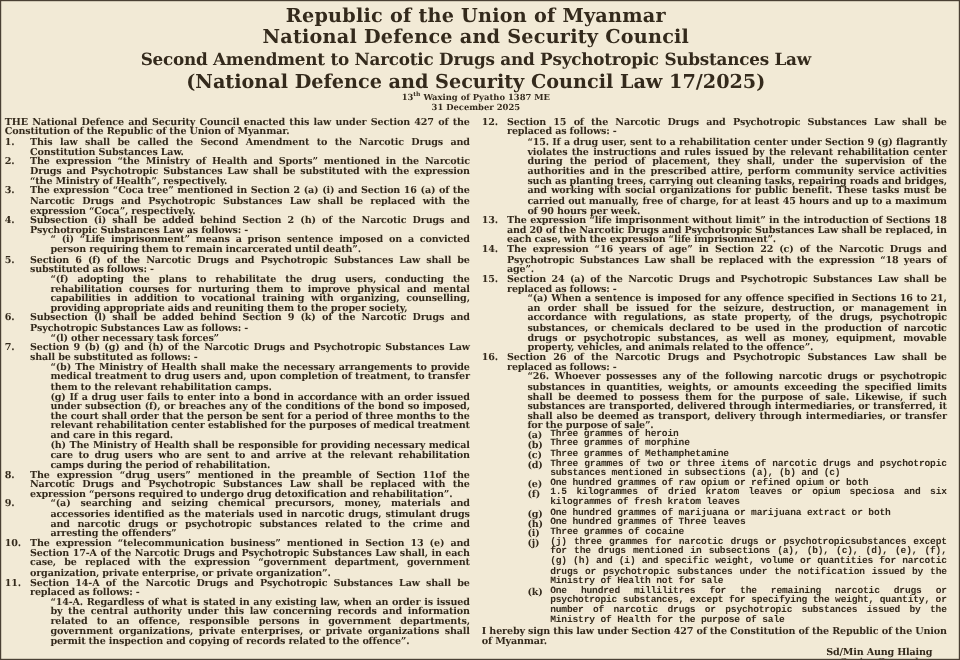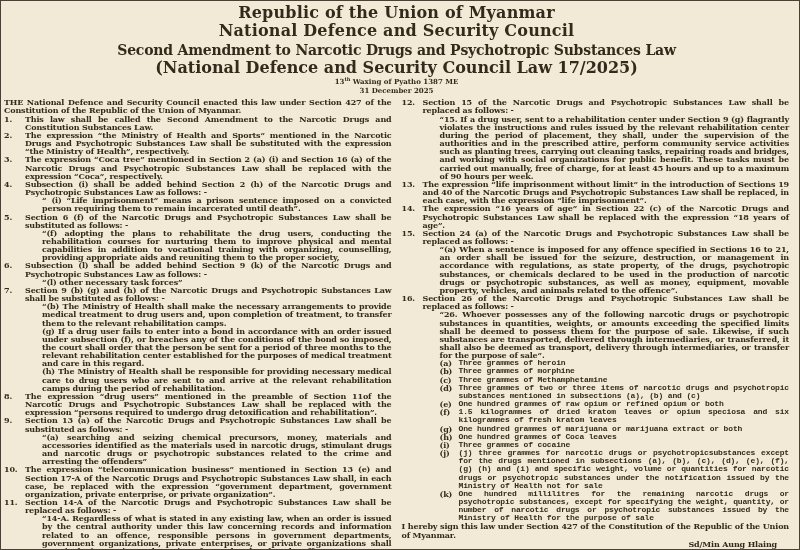--- a/index.html
+++ b/index.html
@@ -101,21 +101,20 @@
         </div>
         <div class="item">
           <div class="num">8.</div>
           <div class="body">
             <p class="para">The expression “drug users” mentioned in the preamble of Section 11of the Narcotic Drugs and Psychotropic Substances Law shall be replaced with the expression “persons required to undergo drug detoxification and rehabilitation”.</p>
           </div>
         </div>
         <div class="item">
           <div class="num">9.</div>
           <div class="body">
-            <p class="para">Section 13 (a) of the Narcotic Drugs and Psychotropic Substances Law shall be substituted as follows: -</p>
             <p class="para sub">“(a) searching and seizing chemical precursors, money, materials and accessories identified as the materials used in narcotic drugs, stimulant drugs and narcotic drugs or psychotropic substances related to the crime and arresting the offenders”</p>
           </div>
         </div>
         <div class="item">
           <div class="num">10.</div>
           <div class="body">
             <p class="para">The expression “telecommunication business” mentioned in Section 13 (e) and Section 17-A of the Narcotic Drugs and Psychotropic Substances Law shall, in each case, be replaced with the expression “government department, government organization, private enterprise, or private organization”.</p>
           </div>
         </div>
         <div class="item">
@@ -130,21 +129,21 @@
         <div class="item">
           <div class="num">12.</div>
           <div class="body">
             <p class="para">Section 15 of the Narcotic Drugs and Psychotropic Substances Law shall be replaced as follows: -</p>
             <p class="para sub">“15. If a drug user, sent to a rehabilitation center under Section 9 (g) flagrantly violates the instructions and rules issued by the relevant rehabilitation center during the period of placement, they shall, under the supervision of the authorities and in the prescribed attire, perform community service activities such as planting trees, carrying out cleaning tasks, repairing roads and bridges, and working with social organizations for public benefit. These tasks must be carried out manually, free of charge, for at least 45 hours and up to a maximum of 90 hours per week.</p>
           </div>
         </div>
         <div class="item">
           <div class="num">13.</div>
           <div class="body">
-            <p class="para">The expression “life imprisonment without limit” in the introduction of Sections 19 and 40 of the Narcotic Drugs and Psychotropic Substances Law shall be replaced, in each case, with the expression “life imprisonment”.</p>
+            <p class="para">The expression “life imprisonment without limit” in the introduction of Sections 18 and 20 of the Narcotic Drugs and Psychotropic Substances Law shall be replaced, in each case, with the expression “life imprisonment”.</p>
           </div>
         </div>
         <div class="item">
           <div class="num">14.</div>
           <div class="body">
             <p class="para">The expression “16 years of age” in Section 22 (c) of the Narcotic Drugs and Psychotropic Substances Law shall be replaced with the expression “18 years of age”.</p>
           </div>
         </div>
         <div class="item">
           <div class="num">15.</div>
@@ -181,21 +180,21 @@
             <div class="lrow">
               <span class="llabel">(f)</span>
               <span class="ltext">1.5 kilogrammes of dried kratom leaves or opium speciosa and six kilogrammes of fresh kratom leaves</span>
             </div>
             <div class="lrow">
               <span class="llabel">(g)</span>
               <span class="ltext">One hundred grammes of marijuana or marijuana extract or both</span>
             </div>
             <div class="lrow">
               <span class="llabel">(h)</span>
-              <span class="ltext">One hundred grammes of Coca leaves</span>
+              <span class="ltext">One hundred grammes of Three leaves</span>
             </div>
             <div class="lrow">
               <span class="llabel">(i)</span>
               <span class="ltext">Three grammes of cocaine</span>
             </div>
             <div class="lrow">
               <span class="llabel">(j)</span>
               <span class="ltext">(j) three grammes for narcotic drugs or psychotropicsubstances except for the drugs mentioned in subsections (a), (b), (c), (d), (e), (f), (g) (h) and (i) and specific weight, volume or quantities for narcotic drugs or psychotropic substances under the notification issued by the Ministry of Health not for sale</span>
             </div>
             <div class="lrow">

